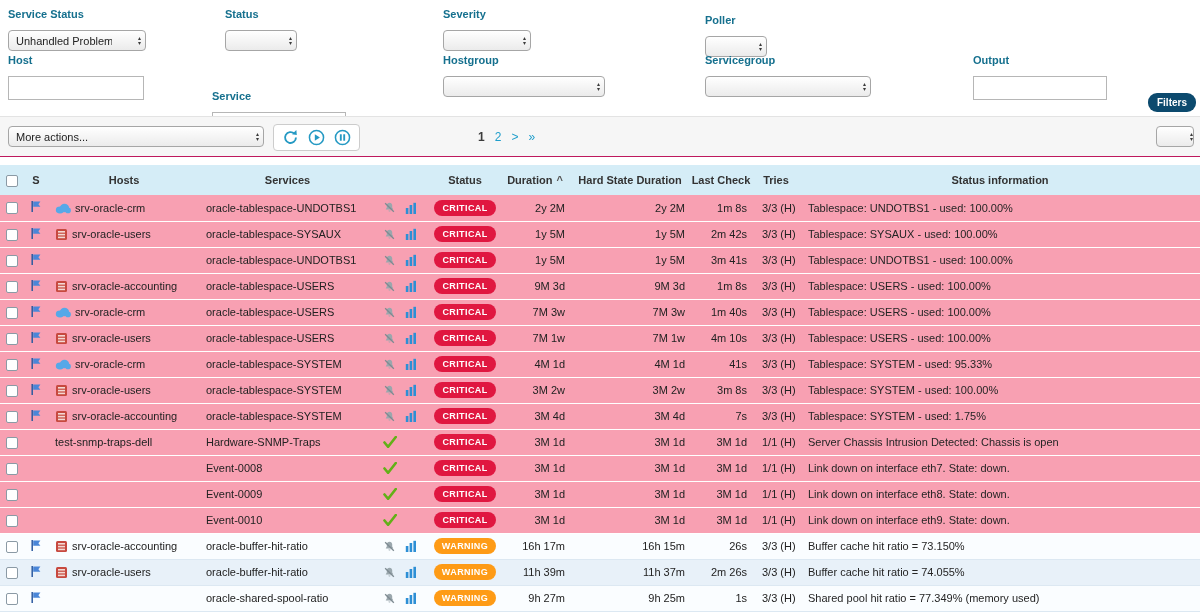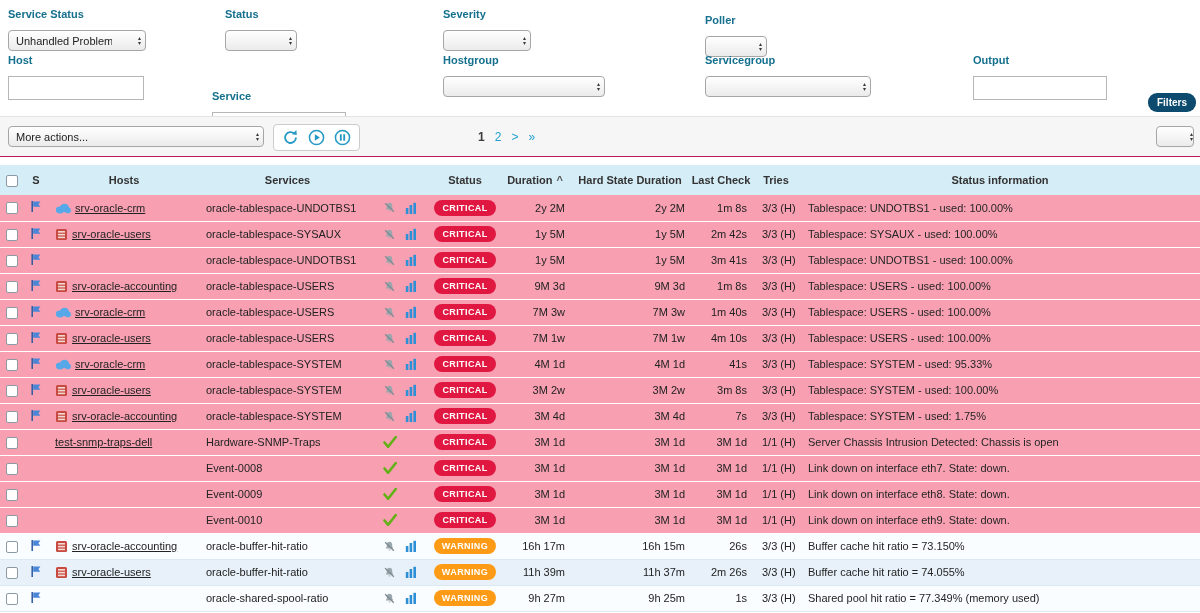--- a/index.html
+++ b/index.html
@@ -66,21 +66,21 @@
   tr.sev-critical td { border-bottom: 1px solid rgba(255,255,255,0.45); }
   tr.sev-warning { background: #fafdff; }
   tr.sev-warning:nth-child(odd) { background: #e8f1f9; }
   tr.sev-warning td { border-bottom: 1px solid #dce8f2; }
 
   .c-check, .c-s { text-align: center; }
   .checkbox {
     display: inline-block; width: 12px; height: 12px; background: #fff;
     border: 1px solid #8b9aa5; border-radius: 2px; vertical-align: middle; cursor: pointer;
   }
-  .c-hosts { padding-left: 7px; text-decoration: underline; }
+  .c-hosts { padding-left: 7px; }
   .host-wrap { display: flex; align-items: center; gap: 4px; }
   .host-icon { display: inline-flex; align-items: center; }
   .c-services { padding-left: 6px; }
   .c-icons { padding-left: 8px; }
   .icons-wrap { display: flex; align-items: center; gap: 9px; }
   .c-status { text-align: center; }
   .badge {
     display: inline-block; min-width: 58px; text-align: center;
     padding: 3px 8px; border-radius: 8px;
     font-size: 9px; font-weight: bold; letter-spacing: 0.4px; color: #fff;

